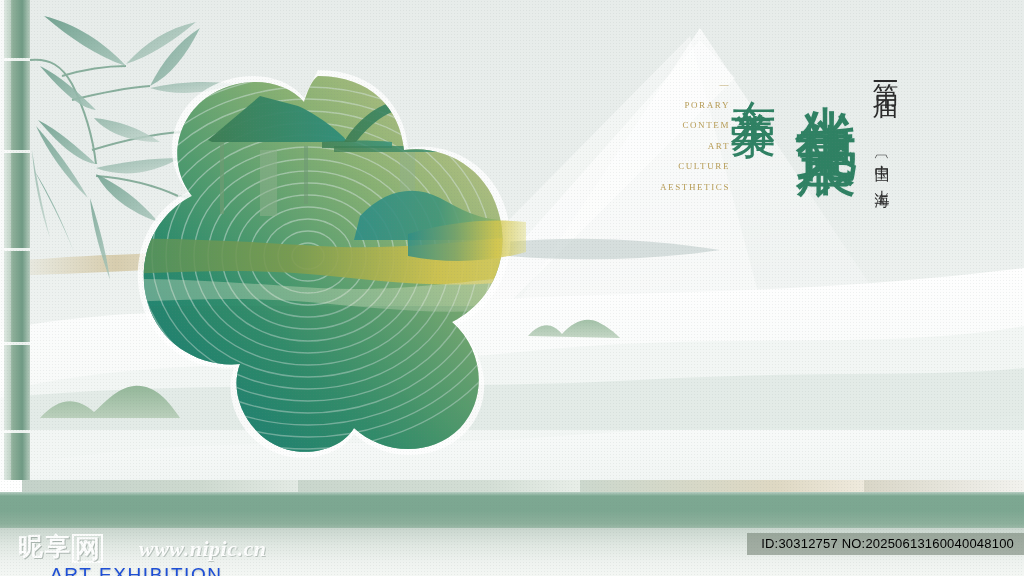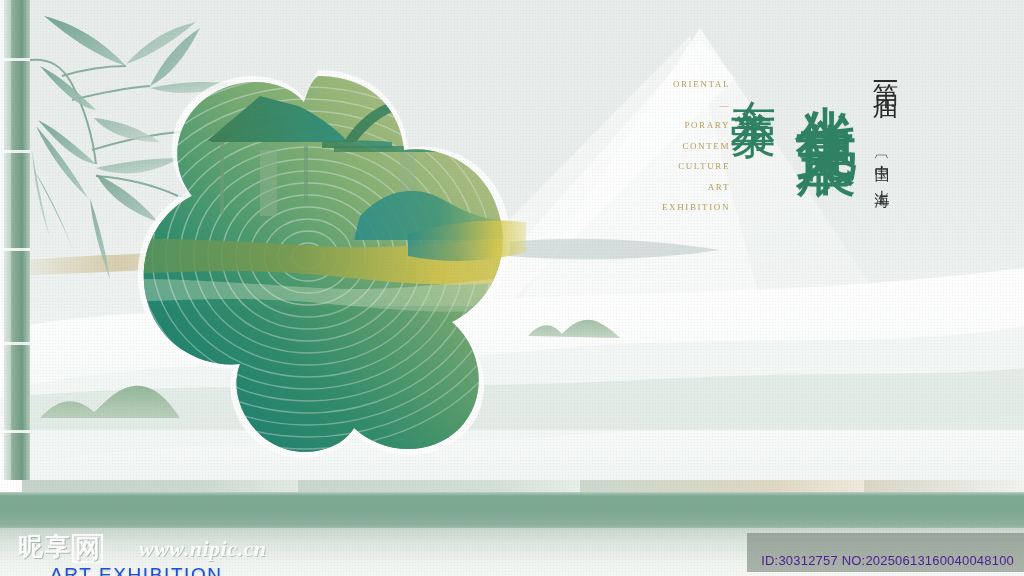--- a/index.html
+++ b/index.html
@@ -144,23 +144,23 @@
     font-style:italic;font-weight:bold;
     font-size:22px;color:#ffffff;
     letter-spacing:.5px;
     text-shadow:1px 1px 0 rgba(120,135,128,.45);
     margin-left:29px;
   }
 
   
   #id-strip{
     position:absolute;right:0;top:533px;
-    padding:20px 10px 4px 14px;
+    padding:3px 10px 4px 14px;
     background:rgba(108,122,108,.55);
-    color:#4c1d95;
+    color:#000000;
     font-family:"Liberation Sans", sans-serif;
     font-size:13px;
     letter-spacing:.2px;
     white-space:nowrap;
   }
 
   
   .left-seam{
     position:absolute;left:0;top:0;width:30px;height:576px;
     background:linear-gradient(90deg,rgba(255,255,255,.75),rgba(255,255,255,0));
@@ -403,27 +403,26 @@
 
       <path d="M-20,212 C60,208 140,216 210,220 C280,224 340,216 430,206 L430,238 C340,250 270,240 200,234 C130,228 60,232 -20,236 Z" fill="#dfe6c9" opacity="0.35"></path>
 
       <path d="M-20,238 L430,238 L430,390 L-20,390 Z" fill="#2d7f5b" opacity="0.13"></path>
     </g>
 
     <path d="M300,166 C340,154 380,150 418,154 L418,184 C382,194 340,196 300,188 Z" fill="url(#spitG)" opacity="0.9"></path>
   </svg>
 
   <div id="eng-col">
-    <div>ORIENTAL</div>
     <div class="rule">—</div>
     <div>PORARY</div>
     <div>CONTEM</div>
+    <div>ART</div>
     <div>CULTURE</div>
-    <div>ART</div>
-    <div>EXHIBITION</div>
+    <div>AESTHETICS</div>
   </div>
 
   <div class="vtext" id="title-sub">东方美学</div>
   <div class="vtext" id="title-main">当代文化艺术展</div>
   <div class="vtext" id="edition">第一届</div>
   <div class="vtext" id="location">〔中国·上海〕</div>
 
   <div class="seg-band">
     <div class="seg" style="left:0;width:22px;background:#ffffff;"></div>
     <div class="seg" style="left:22px;width:178px;background:linear-gradient(90deg,#c4d2c9,#cdd9cf);"></div>

